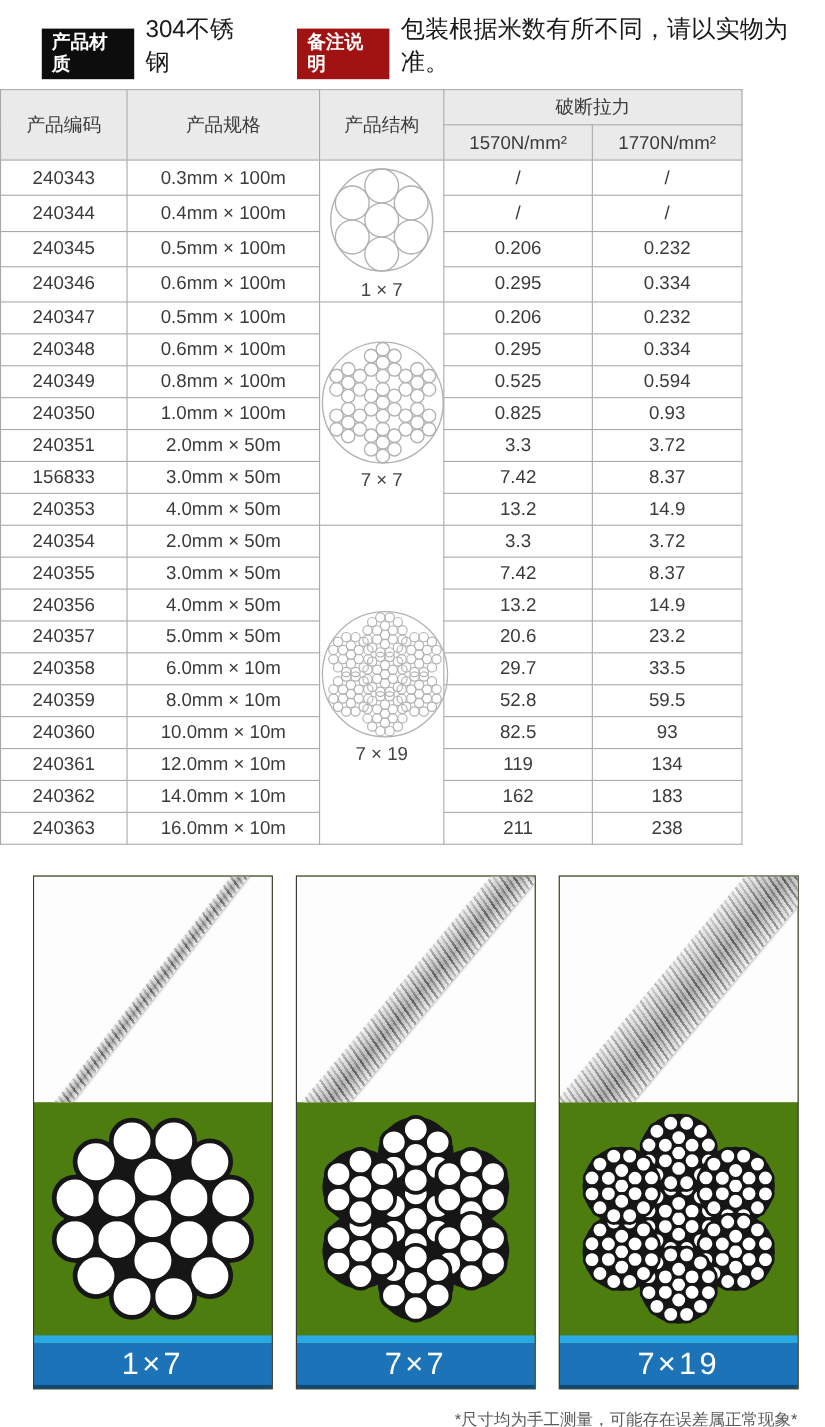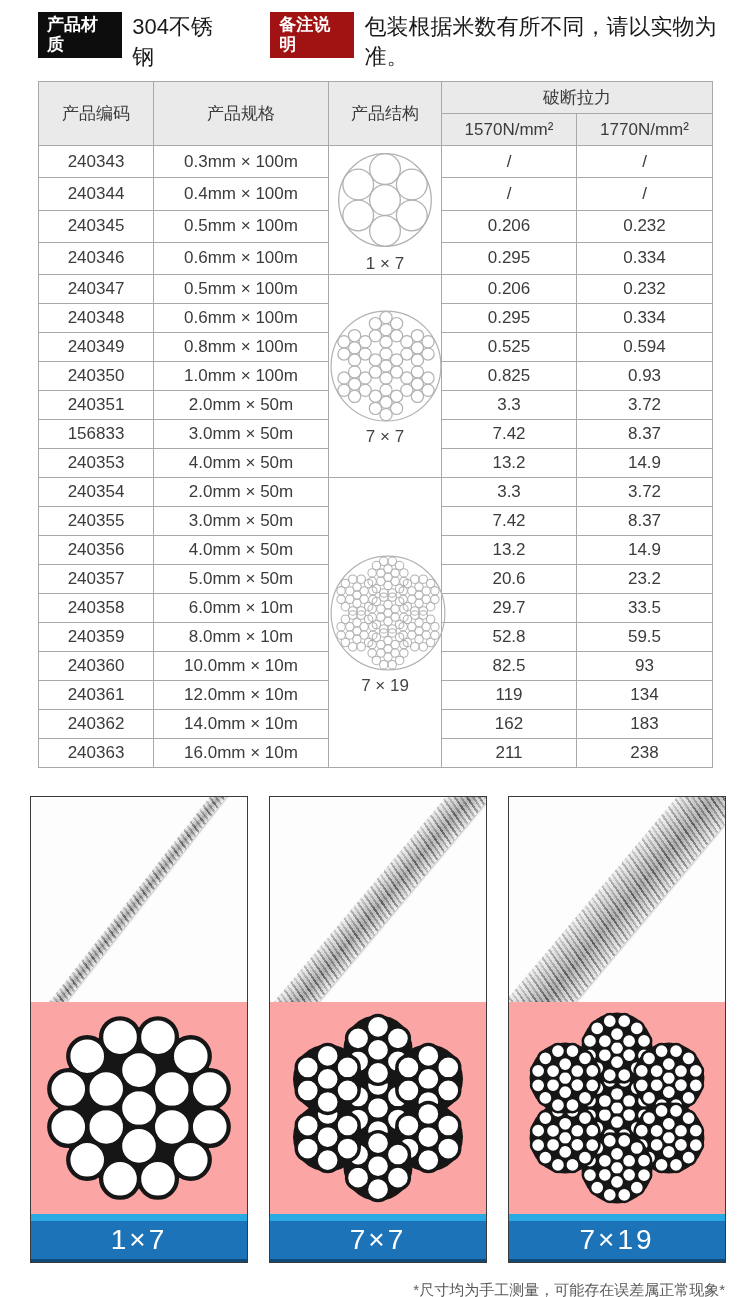--- a/index.html
+++ b/index.html
@@ -1,39 +1,39 @@
 <!DOCTYPE html>
 <html><head>
 <meta charset="utf-8">
 <style>
   html,body{margin:0;padding:0;}
   #page{width:750px;height:1297px;background:#ffffff;position:relative;overflow:hidden;
         font-family:"Liberation Sans","DejaVu Sans",sans-serif;color:#333;}
 
   
-  .topbar{display:flex;align-items:flex-start;gap:10px;padding:12px 0 9px 38px;}
+  .topbar{display:flex;align-items:flex-end;gap:10px;padding:12px 0 9px 38px;}
   .badge{color:#fff;font-size:17px;font-weight:bold;padding:3px 9px;line-height:20px;}
   .badge-black{background:#0d0d0d;}
   .badge-red{background:#a11212;}
   .topbar .plain{font-size:22px;color:#1a1a1a;}
 
   
-  table.spec{border-collapse:collapse;margin-left:38px;width:674px;table-layout:fixed;}
+  table.spec{border-collapse:collapse;width:674px;table-layout:fixed;}
   table.spec th,table.spec td{border:1px solid #a9a9a9;text-align:center;vertical-align:middle;
         font-size:17px;color:#3b3b3b;padding:0;}
   table.spec th{background:#eaeaea;font-weight:normal;height:31px;}
   table.spec td{height:28px;background:#fff;}
   td.struct{vertical-align:middle;}
   td.struct-g1,td.struct-g2{border-top-style:hidden;}
   .struct-label{font-size:17px;color:#444;margin-top:4px;}
   .struct svg{display:block;margin:4px auto 0 auto;}
 
   
   .panels{display:flex;gap:21px;margin:28px 22px 0 30px;}
-  .panel{width:218px;height:467px;border:1px solid #3a3a3a;background:#fca5a5;
+  .panel{width:218px;height:467px;border:1px solid #3a3a3a;background:#4d7c0f;
          display:flex;flex-direction:column;box-sizing:border-box;}
   .photo{height:205px;position:relative;overflow:hidden;background:#fdfdfd;}
   .cable{position:absolute;left:-40%;width:180%;
          background-image:
            linear-gradient(to bottom, rgba(255,255,255,.55), rgba(40,40,40,.25) 55%, rgba(255,255,255,.35)),
            repeating-linear-gradient(105deg,#9a9a9a 0 2px,#e8e8e8 2px 5px,#6f6f6f 5px 7px,#dcdcdc 7px 10px);
          box-shadow:0 1px 2px rgba(0,0,0,.25);}
   .cable-1{height:13px;top:46%;transform:rotate(-52deg);}
   .cable-2{height:34px;top:44%;transform:rotate(-50deg);}
   .cable-3{height:54px;top:42%;transform:rotate(-50deg);}

